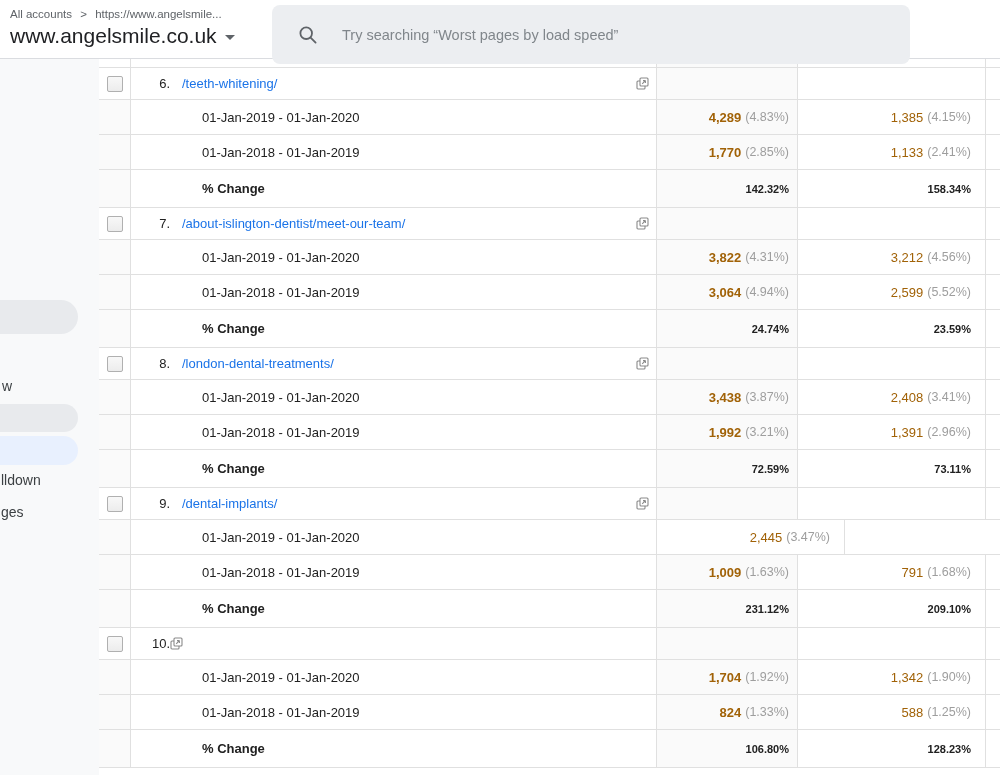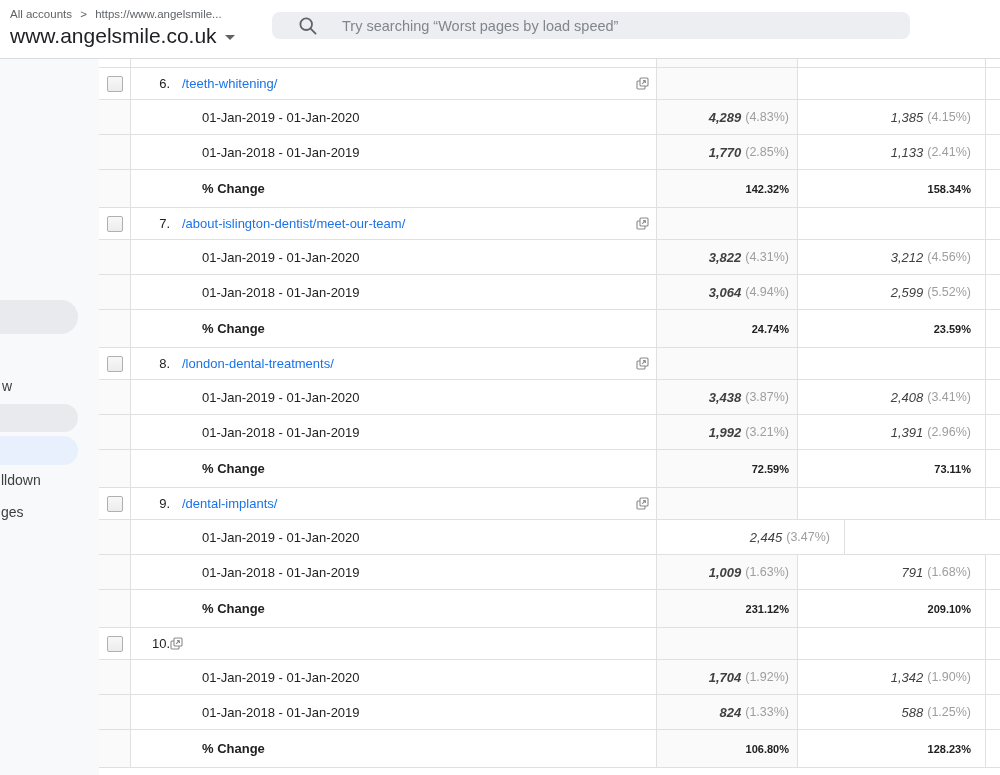--- a/index.html
+++ b/index.html
@@ -7,21 +7,21 @@
   
   #topbar{position:absolute;left:0;top:0;width:1000px;height:58px;background:#fff;
     border-bottom:1px solid #dadce0;z-index:5;}
   #breadcrumb{position:absolute;left:10px;top:8px;font-size:11.5px;color:#5f6368;white-space:nowrap;}
   #breadcrumb .crumb{cursor:pointer;}
   #breadcrumb .sep{margin:0 5px;color:#5f6368;}
   #title-row{position:absolute;left:10px;top:24px;display:flex;align-items:center;cursor:pointer;}
   #page-title{font-size:21px;color:#202124;}
   .caret{width:0;height:0;border-left:5px solid transparent;border-right:5px solid transparent;
     border-top:5px solid #5f6368;margin-left:8px;margin-top:3px;}
-  #searchbar{position:absolute;left:272px;top:12px;width:638px;height:27px;background:#eceef1;
+  #searchbar{position:absolute;left:272px;top:5px;width:638px;height:59px;background:#eceef1;
     border-radius:8px;display:flex;align-items:center;cursor:text;}
   #search-icon{margin-left:26px;display:flex;align-items:center;}
   #search-placeholder{margin-left:24px;font-size:14.5px;color:#80868b;}
   
   #sidebar{position:absolute;left:0;top:58px;width:99px;height:717px;background:#f8f9fa;overflow:hidden;}
   .pill{position:absolute;left:-22px;width:100px;border-radius:0 17px 17px 0;cursor:pointer;}
   .pill.gray{background:#e8eaed;}
   .pill.blue{background:#e8f0fe;}
   .side-frag{position:absolute;font-size:14px;color:#3c4043;cursor:pointer;white-space:nowrap;}
   
@@ -37,21 +37,21 @@
   .urlrow{height:32px;}
   .subrow{height:35px;}
   .subrow .c-gutter{background:#fafafa;}
   .changerow{height:38px;}
   .rownum{width:39px;text-align:right;font-size:13px;color:#212121;flex-shrink:0;}
   .urllink{margin-left:12px;font-size:13px;color:#1a73e8;text-decoration:none;cursor:pointer;flex:1;
     white-space:nowrap;overflow:hidden;}
   .popout{margin-right:7px;cursor:pointer;display:flex;align-items:center;flex-shrink:0;}
   .datelabel{margin-left:71px;font-size:13px;color:#212121;}
   .changelabel{margin-left:71px;font-size:13px;font-weight:700;color:#212121;}
-  .val{font-size:13px;font-weight:700;color:#404040;font-style:italic;}
+  .val{font-size:13px;font-weight:700;color:#a16207;}
   .val.reg{font-weight:400;}
   .pct{font-size:12.5px;color:#9e9e9e;margin-left:4px;font-weight:400;}
   .chval{font-size:11px;font-weight:700;color:#212121;}
   .checkbox{width:14px;height:14px;border:1px solid #b0b0b0;border-radius:2px;
     background:linear-gradient(#f8f8f8,#ececec);cursor:pointer;}
 </style>
 </head>
 <body>
 
 <div id="topbar">

